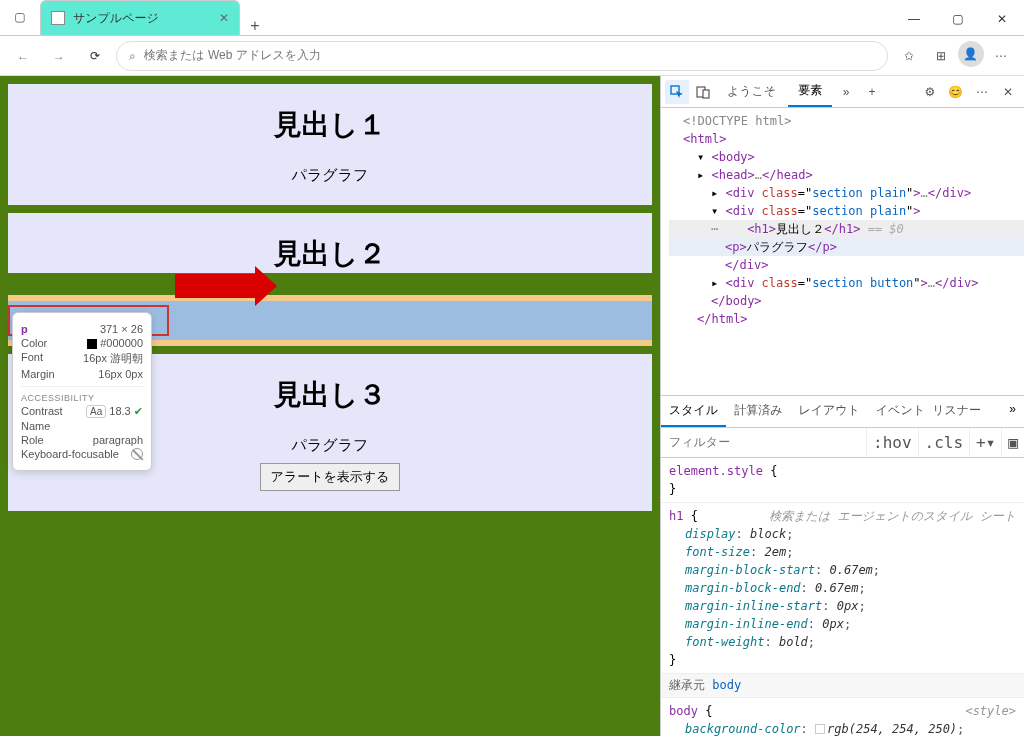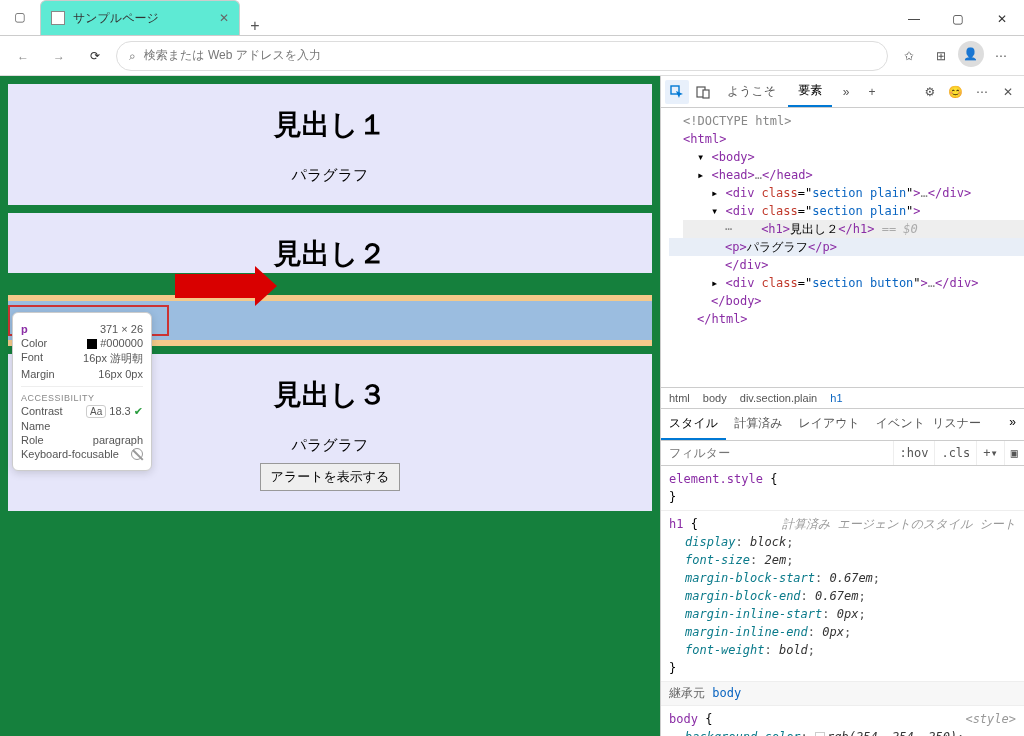--- a/index.html
+++ b/index.html
@@ -22,21 +22,21 @@
 .nav-btn.enabled { color: #333; }
 .addr { flex: 1; height: 30px; border: 1px solid #ddd; border-radius: 15px; display: flex; align-items: center; padding: 0 12px; gap: 8px; color: #777; }
 .right-icons { display: flex; gap: 2px; }
 .right-icons .nav-btn { color: #555; }
 .avatar { width: 26px; height: 26px; border-radius: 50%; background: #ddd; display: flex; align-items: center; justify-content: center; color: #888; }
 
 
 .main { display: flex; height: calc(736px - 76px); }
 
 
-.page { width: 660px; background: #15803d; position: relative; overflow: hidden; }
+.page { width: 660px; background: #4d7c0f; position: relative; overflow: hidden; }
 .section { background: #e6e6fa; padding: 10px 0 20px; margin: 8px; font-family: "Yu Mincho", serif; text-align: center; }
 .section h1 { font-size: 28px; font-weight: bold; margin: 12px 0 22px; }
 .section p { font-size: 15px; }
 .sec2 { padding-bottom: 0; }
 .hl-margin { background: #f4c98a; padding: 6px 0; margin: 0 8px 8px 8px; }
 .hl-content { background: #9bbde0; padding: 4px 0; }
 .hl-outline { display: inline-block; border: 2px solid #cc3333; padding: 4px 40px; color: #888; font-family: "Yu Mincho", serif; font-size: 15px; }
 .sec3 { margin-top: 8px; }
 .sec3 button { font-family: sans-serif; background: #efefef; border: 1px solid #999; padding: 4px 10px; font-size: 13px; margin-top: 8px; }
 
@@ -65,37 +65,37 @@
 .dt-tab.active { border-bottom: 2px solid #0078d4; color: #000; }
 .dt-close { margin-left: auto; }
 
 
 .dom { flex: 1; overflow: auto; font-family: Consolas, monospace; font-size: 12px; padding: 4px 0 4px 8px; line-height: 1.5; min-height: 0; }
 .dom .ln { white-space: nowrap; }
 .dom .i1 { padding-left: 14px; } .dom .i2 { padding-left: 28px; } .dom .i3 { padding-left: 42px; } .dom .i4 { padding-left: 56px; }
 .tg { color: #8a2da5; } .at { color: #c0392b; } .av { color: #0a65c1; } .tx { color: #000; }
 .doct { color: #888; }
 .sel-row { background: #e8eef7; }
-.h1-row { background: #eee; margin-left: 14px; }
+.h1-row { background: #eee; }
 .eq0 { color: #aaa; font-style: italic; }
 .dots { color: #888; }
 
 
 .crumb { border-top: 1px solid #ccc; padding: 4px 8px; font-size: 11px; color: #555; }
 .crumb span { margin-right: 10px; }
 .crumb .bc-sel { color: #0a65c1; }
 
 
 .styles-tabs { display: flex; border-top: 1px solid #ccc; border-bottom: 1px solid #ccc; }
 .styles-tabs .st { padding: 6px 8px; color: #555; font-family: Liberation Mono, monospace; }
 .styles-tabs .st.active { border-bottom: 2px solid #0078d4; color: #000; }
 .styles-tabs .more { margin-left: auto; padding: 6px 8px; }
 .filter-row { display: flex; border-bottom: 1px solid #ccc; }
 .filter-row input { flex: 1; border: none; padding: 5px 8px; outline: none; color: #888; font-size: 12px; }
-.filter-row .fbtn { padding: 5px 6px; color: #555; border-left: 1px solid #eee; font-size: 12px; font-family: Consolas, monospace; }
+.filter-row .fbtn { padding: 5px 6px; color: #555; border-left: 1px solid #eee; font-size: 16px; font-family: Consolas, monospace; }
 
 .rules { flex: 1; overflow: auto; font-family: Consolas, monospace; font-size: 12px; min-height: 0; }
 .rule { border-bottom: 1px solid #eee; padding: 4px 8px; line-height: 1.5; }
 .rule .src { float: right; color: #999; font-style: italic; }
 .rule .sel { color: #8a2da5; }
 .rule .prop { color: #555; padding-left: 16px; }
 .rule .pn { color: #0a7a8a; font-style: italic; }
 .rule .pv { color: #333; font-style: italic; }
 .inherit { padding: 3px 8px; background: #f7f7f7; color: #666; border-bottom: 1px solid #eee; }
 .inherit .lnk { color: #0a65c1; }
@@ -228,26 +228,20 @@
       <div class="ln i3">▸ <span class="tg">&lt;<span>div</span></span> <span class="at">class</span>="<span class="av">section plain</span>"<span class="tg">&gt;</span><span class="dots">…</span><span class="tg">&lt;/<span>div</span>&gt;</span></div>
       <div class="ln i3">▾ <span class="tg">&lt;<span>div</span></span> <span class="at">class</span>="<span class="av">section plain</span>"<span class="tg">&gt;</span></div>
       <div class="ln i3 h1-row"><span class="dots">⋯&nbsp;&nbsp;&nbsp;&nbsp;</span><span class="tg">&lt;<span>h1</span>&gt;</span><span class="tx">見出し２</span><span class="tg">&lt;/<span>h1</span>&gt;</span><span class="eq0"> == $0</span></div>
       <div class="ln i4 sel-row"><span class="tg">&lt;<span>p</span>&gt;</span><span class="tx">パラグラフ</span><span class="tg">&lt;/<span>p</span>&gt;</span></div>
       <div class="ln i4"><span class="tg">&lt;/<span>div</span>&gt;</span></div>
       <div class="ln i3">▸ <span class="tg">&lt;<span>div</span></span> <span class="at">class</span>="<span class="av">section button</span>"<span class="tg">&gt;</span><span class="dots">…</span><span class="tg">&lt;/<span>div</span>&gt;</span></div>
       <div class="ln i3"><span class="tg">&lt;/<span>body</span>&gt;</span></div>
       <div class="ln i2"><span class="tg">&lt;/<span>html</span>&gt;</span></div>
     </div>
 
-    <div class="crumb">
-      <span>html</span>
-      <span>body</span>
-      <span>div.section.plain</span>
-      <span class="bc-sel">h1</span>
-    </div>
 
     <div class="styles-tabs">
       <div class="st active">スタイル</div>
       <div class="st">計算済み</div>
       <div class="st">レイアウト</div>
       <div class="st">イベント リスナー</div>
       <div class="more">»</div>
     </div>
 
     <div class="filter-row">
@@ -256,21 +250,21 @@
       <div class="fbtn">.cls</div>
       <div class="fbtn">+▾</div>
       <div class="fbtn">▣</div>
     </div>
 
     <div class="rules">
       <div class="rule">
         <span class="sel">element.style</span> {<br>}
       </div>
       <div class="rule">
-        <span class="src">計算済み エージェントのスタイル シート</span>
+        <span class="src">検索または エージェントのスタイル シート</span>
         <span class="sel">h1</span> {<br>
         <div class="prop"><span class="pn">display</span>: <span class="pv">block</span>;</div>
         <div class="prop"><span class="pn">font-size</span>: <span class="pv">2em</span>;</div>
         <div class="prop"><span class="pn">margin-block-start</span>: <span class="pv">0.67em</span>;</div>
         <div class="prop"><span class="pn">margin-block-end</span>: <span class="pv">0.67em</span>;</div>
         <div class="prop"><span class="pn">margin-inline-start</span>: <span class="pv">0px</span>;</div>
         <div class="prop"><span class="pn">margin-inline-end</span>: <span class="pv">0px</span>;</div>
         <div class="prop"><span class="pn">font-weight</span>: <span class="pv">bold</span>;</div>
         }
       </div>

